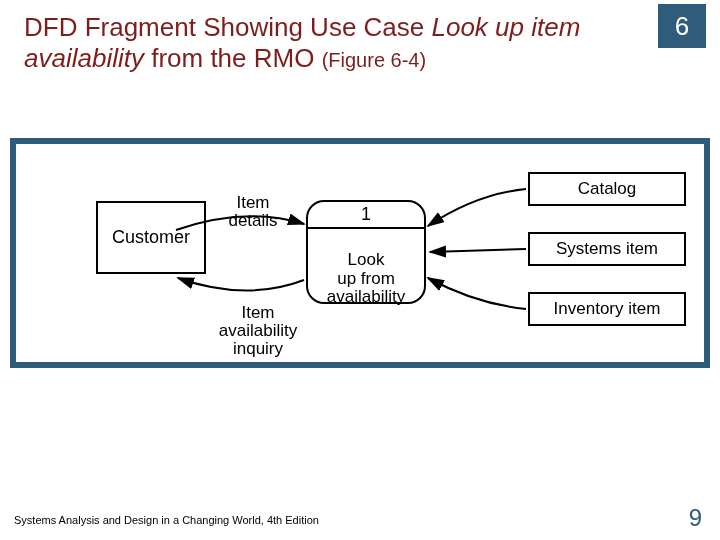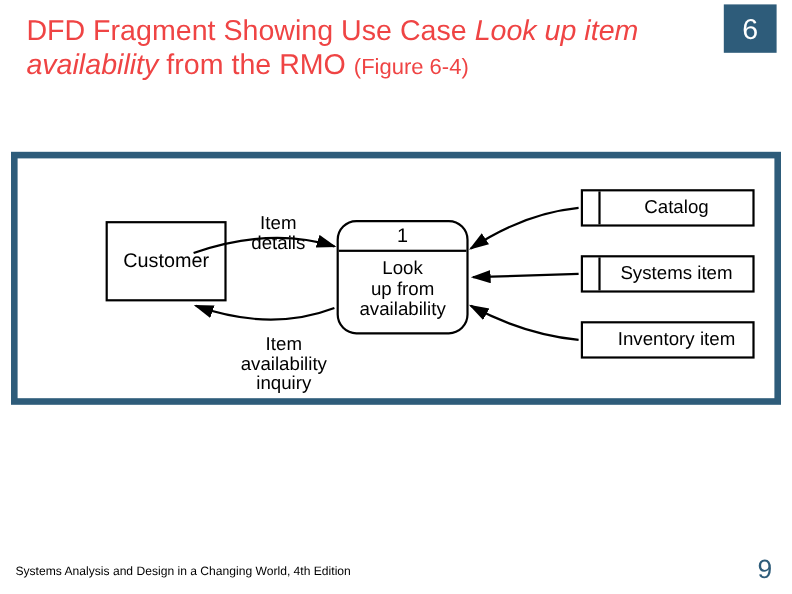--- a/index.html
+++ b/index.html
@@ -1,28 +1,28 @@
 <!DOCTYPE html>
 <html><head>
 <meta charset="utf-8">
 <style>
   * { margin: 0; padding: 0; box-sizing: border-box; }
   body { width: 720px; height: 540px; background: #fff; font-family: Arial, Helvetica, sans-serif; position: relative; overflow: hidden; }
   .chapter-badge { position: absolute; top: 4px; right: 14px; width: 48px; height: 44px; background: #2e5c7a; color: #fff; font-size: 26px; text-align: center; line-height: 44px; }
-  .title { position: absolute; top: 12px; left: 24px; width: 600px; font-size: 26px; color: #ef4444; line-height: 1.2; }
+  .title { position: absolute; top: 12px; left: 24px; width: 600px; font-size: 26px; color: #7f1d1d; line-height: 1.2; }
   .title .italic { font-style: italic; }
   .title .figref { font-size: 20px; }
   .diagram-wrap { position: absolute; top: 138px; left: 10px; width: 700px; height: 230px; border: 6px solid #2e5c7a; background: #fff; }
   .diagram { position: absolute; inset: 0; }
   .entity { position: absolute; border: 2px solid #000; background: #fff; text-align: center; display: flex; align-items: center; justify-content: center; font-size: 18px; }
   .customer { left: 48px; top: 57px; width: 110px; height: 73px; margin-left: 32px; }
   .process { position: absolute; left: 290px; top: 56px; width: 120px; height: 104px; border: 2px solid #000; border-radius: 18px; background: #fff; }
   .process-num { border-bottom: 2px solid #000; text-align: center; font-size: 18px; padding: 2px 0; }
-  .process-label { text-align: center; font-size: 17px; padding-top: 6px; line-height: 1.1; }
-  .datastore { position: absolute; border: 2px solid #000; background: #fff; height: 34px; display: flex; }
+  .process-label { text-align: center; font-size: 17px; padding-top: 22px; line-height: 1.1; }
+  .datastore { position: absolute; border: 2px solid #000; background: #fff; height: 34px; display: flex; flex-direction: column; }
   .datastore .tab { width: 16px; border-right: 2px solid #000; }
   .datastore .label { flex: 1; display: flex; align-items: center; justify-content: center; font-size: 17px; padding: 0 8px; }
   .ds1 { left: 512px; top: 28px; width: 158px; }
   .ds2 { left: 512px; top: 88px; width: 158px; }
   .ds3 { left: 512px; top: 148px; width: 158px; align-items: center; }
   .flow-label { position: absolute; font-size: 17px; text-align: center; line-height: 1.05; margin-top: 28px; }
   .lbl-inq { left: 192px; top: 22px; width: 90px; }
   .lbl-det { left: 192px; top: 132px; width: 100px; }
   svg.arrows { position: absolute; inset: 0; width: 100%; height: 100%; }
   .footer-left { position: absolute; bottom: 14px; left: 14px; font-size: 11px; color: #000; }

